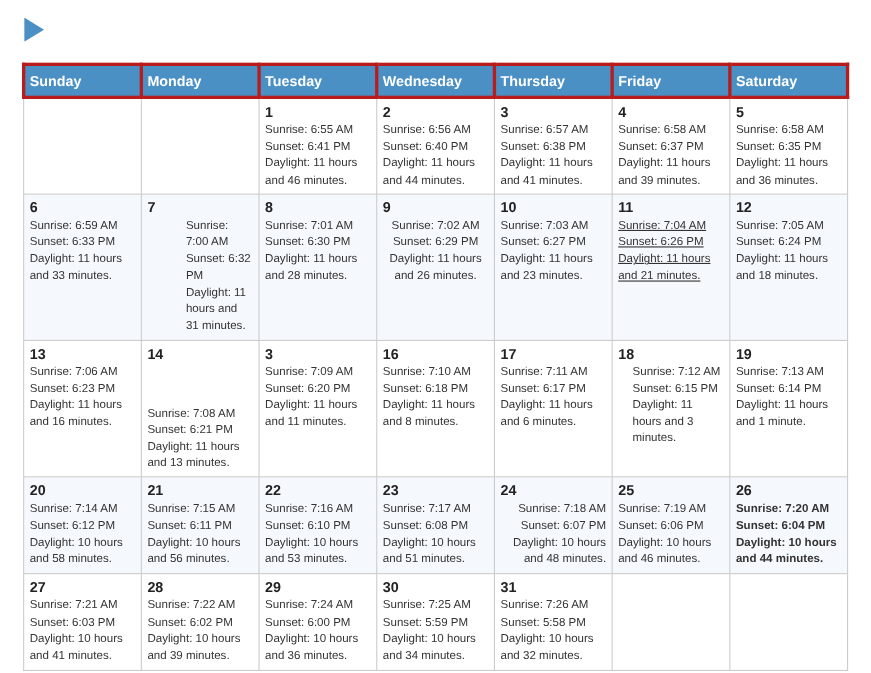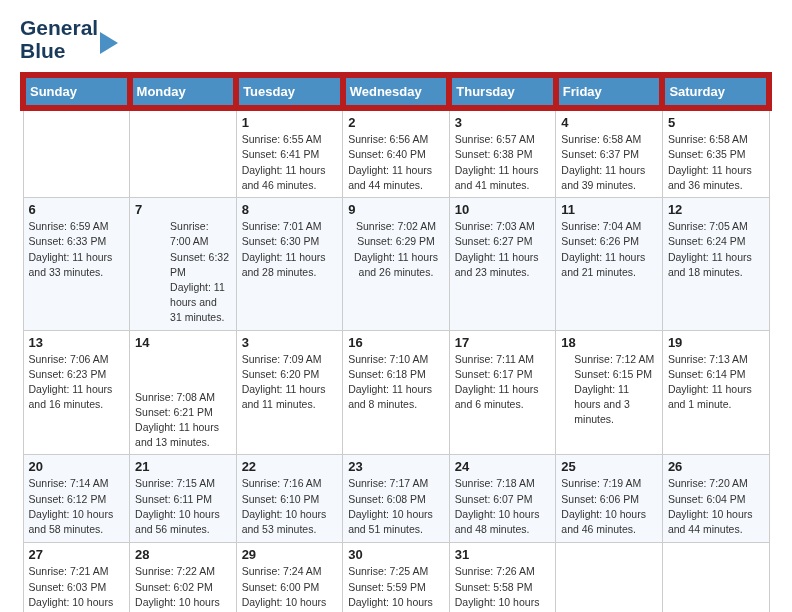--- a/index.html
+++ b/index.html
@@ -43,21 +43,21 @@
       border-collapse: collapse;
       table-layout: fixed;
     }
     thead tr th {
       background: #4a90c4;
       color: #fff;
       font-size: 13px;
       font-weight: bold;
       padding: 6px 4px;
       text-align: left;
-      border: 6px solid #b91c1c;
+      border: 3px solid #b91c1c;
     }
     tbody tr td {
       border: 1px solid #ccc;
       vertical-align: top;
       padding: 4px 5px;
       font-size: 11px;
       color: #222;
       height: 88px;
     }
     tbody tr:nth-child(even) td {
@@ -78,24 +78,20 @@
       color: #333;
     }
   </style>
 </head>
 <body>
 
 <div class="page">
   <div class="header">
     <div class="logo">
       <div style="display:flex; align-items:flex-end; gap:0;">
-        <div style="display:flex; flex-direction:column; align-items:flex-start;">
-          <span style="font-size:21px; font-weight:bold; color:#1a3a5c; line-height:1.1;">General</span>
-          <span style="font-size:21px; font-weight:bold; color:#1a3a5c; line-height:1.1;">Blue</span>
-        </div>
         <div style="margin-left:2px; margin-bottom:4px;">
           <svg width="18" height="22" viewBox="0 0 18 22">
             <polygon points="0,0 18,11 0,22" fill="#4a90c4"></polygon>
           </svg>
         </div>
       </div>
     </div>
     <div class="title-block">
       <div class="month-title"></div>
       <div class="location"></div>
@@ -175,21 +171,21 @@
 Daylight: 11 hours and 26 minutes.</div>
           </td>
           <td>
             <span class="day-num">10</span>
             <div class="cell-text" style="white-space: pre-line;">Sunrise: 7:03 AM
 Sunset: 6:27 PM
 Daylight: 11 hours and 23 minutes.</div>
           </td>
           <td>
             <span class="day-num">11</span>
-            <div class="cell-text" style="white-space: pre-line;">Sunrise: 7:04 AM
+            <div class="cell-text" style="white-space: pre-line; text-decoration: underline;">Sunrise: 7:04 AM
 Sunset: 6:26 PM
 Daylight: 11 hours and 21 minutes.</div>
           </td>
           <td>
             <span class="day-num">12</span>
             <div class="cell-text" style="white-space: pre-line;">Sunrise: 7:05 AM
 Sunset: 6:24 PM
 Daylight: 11 hours and 18 minutes.</div>
           </td>
         </tr>
@@ -257,33 +253,33 @@
 Daylight: 10 hours and 53 minutes.</div>
           </td>
           <td>
             <span class="day-num">23</span>
             <div class="cell-text" style="white-space: pre-line;">Sunrise: 7:17 AM
 Sunset: 6:08 PM
 Daylight: 10 hours and 51 minutes.</div>
           </td>
           <td>
             <span class="day-num">24</span>
-            <div class="cell-text" style="white-space: pre-line;">Sunrise: 7:18 AM
+            <div class="cell-text" style="white-space: pre-line; text-align: right;">Sunrise: 7:18 AM
 Sunset: 6:07 PM
 Daylight: 10 hours and 48 minutes.</div>
           </td>
           <td>
             <span class="day-num">25</span>
             <div class="cell-text" style="white-space: pre-line;">Sunrise: 7:19 AM
 Sunset: 6:06 PM
 Daylight: 10 hours and 46 minutes.</div>
           </td>
           <td>
             <span class="day-num">26</span>
-            <div class="cell-text" style="white-space: pre-line;">Sunrise: 7:20 AM
+            <div class="cell-text" style="white-space: pre-line; font-weight: bold;">Sunrise: 7:20 AM
 Sunset: 6:04 PM
 Daylight: 10 hours and 44 minutes.</div>
           </td>
         </tr>
         <tr>
           <td>
             <span class="day-num">27</span>
             <div class="cell-text" style="white-space: pre-line;">Sunrise: 7:21 AM
 Sunset: 6:03 PM
 Daylight: 10 hours and 41 minutes.</div>

